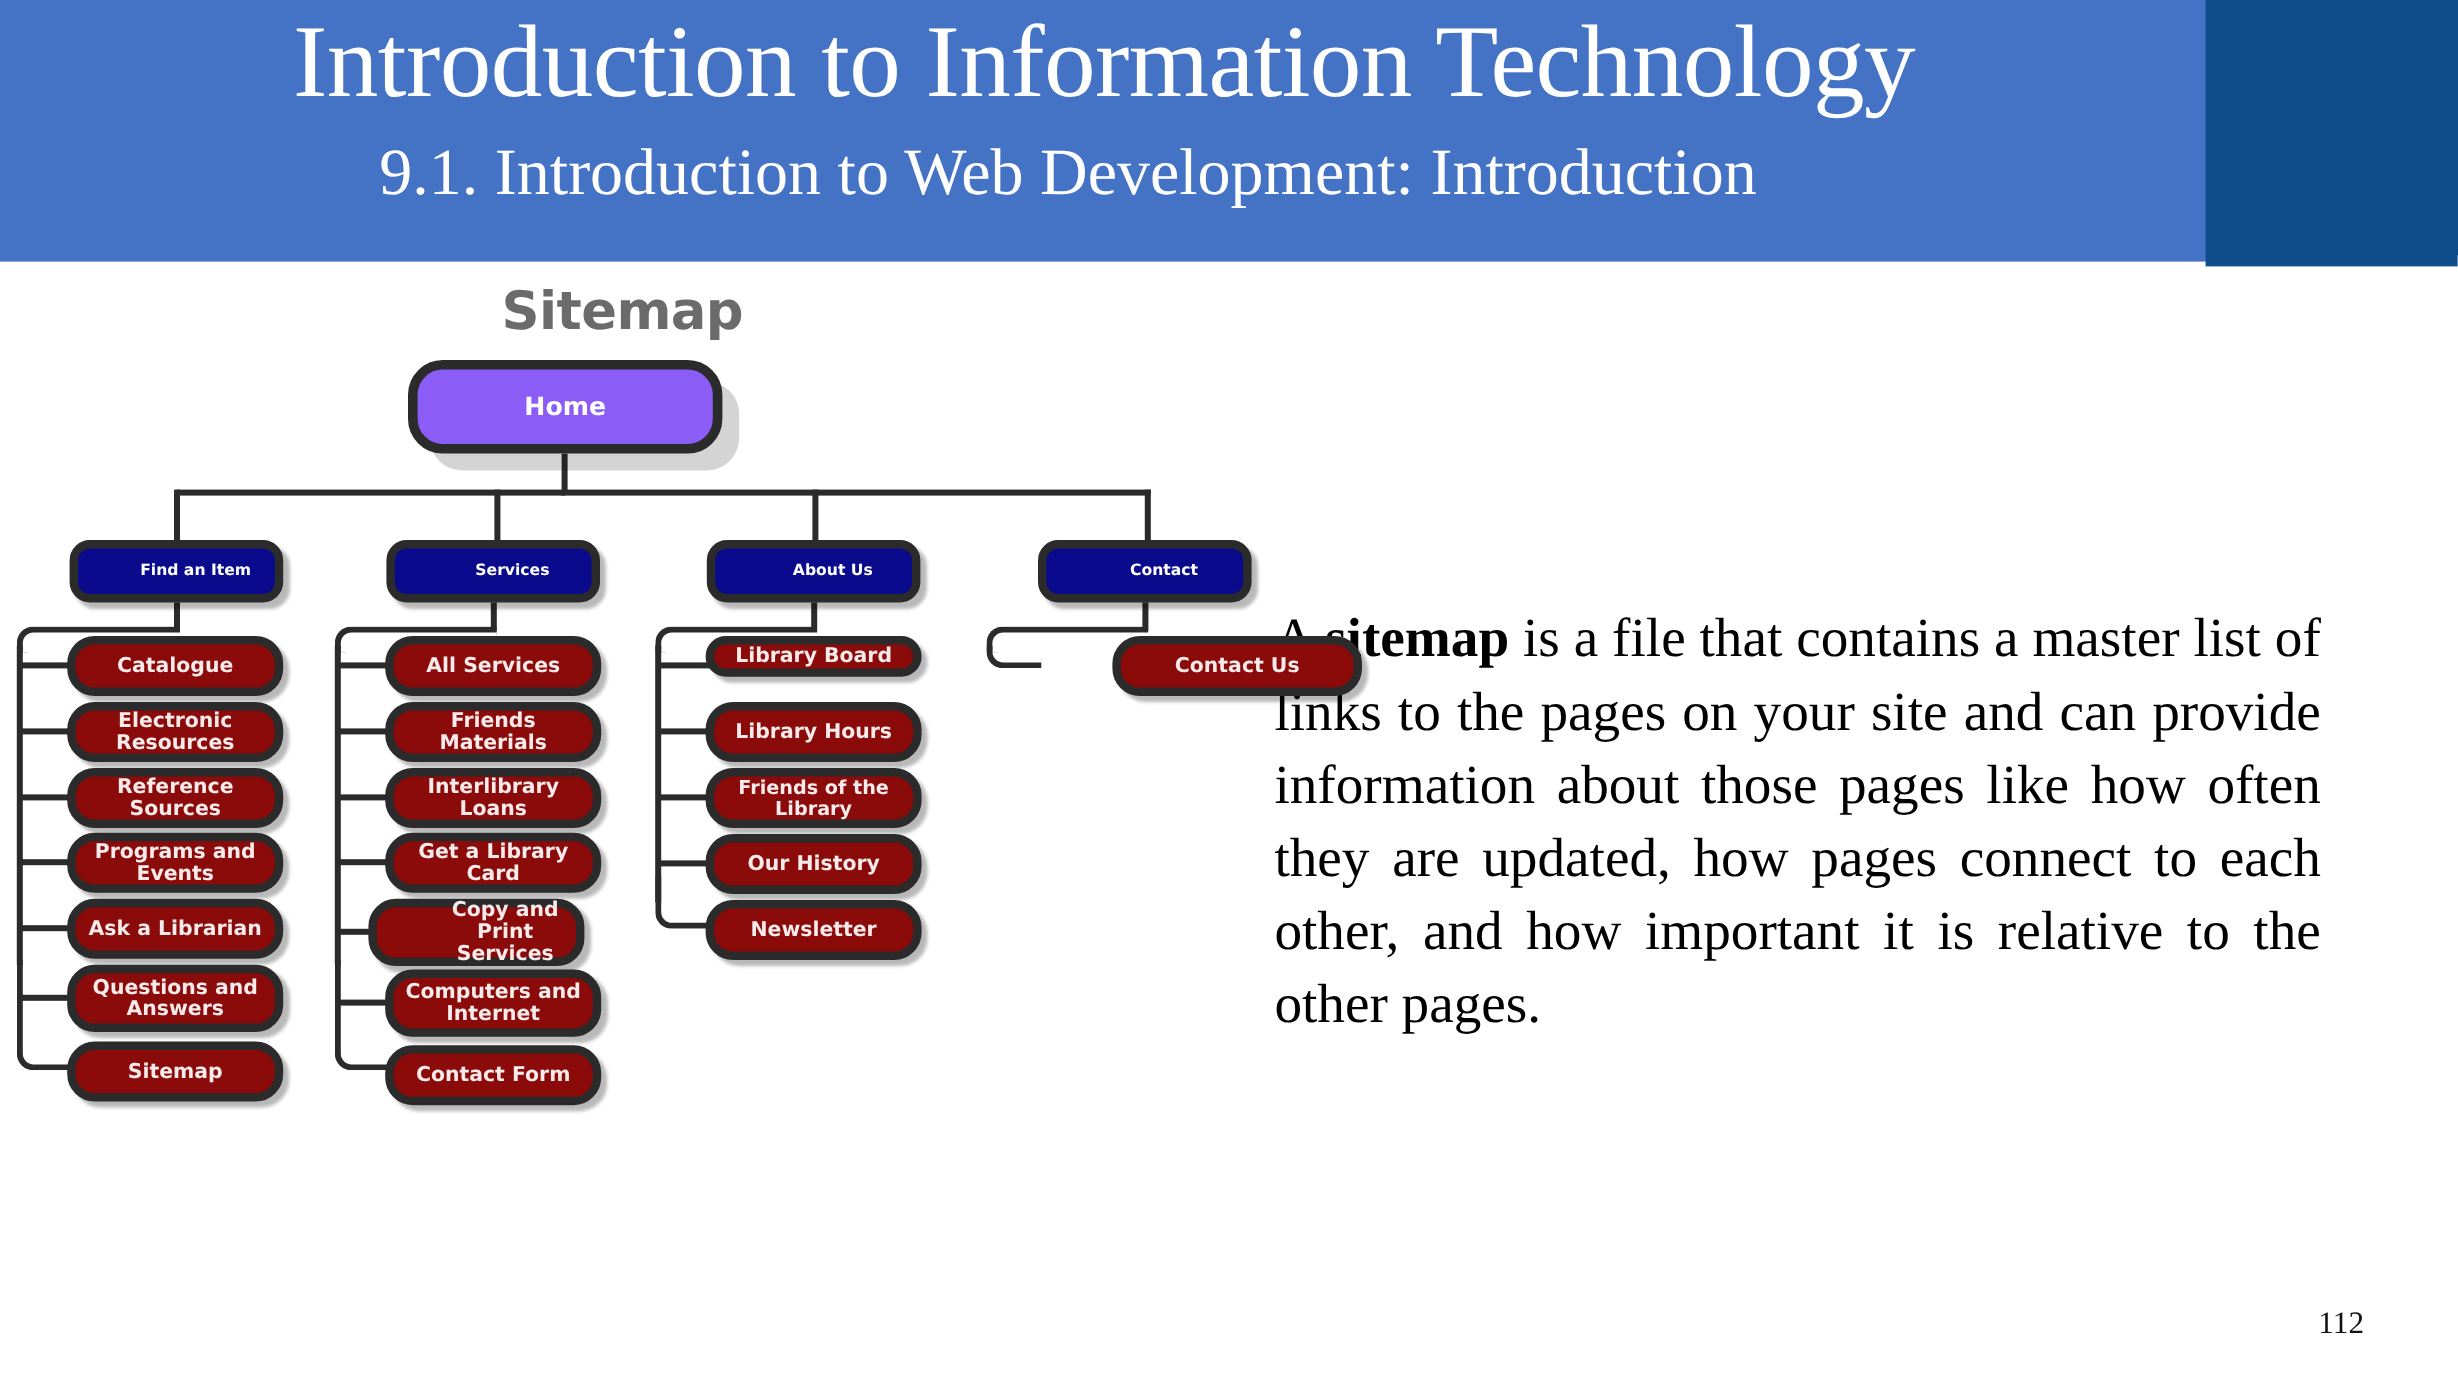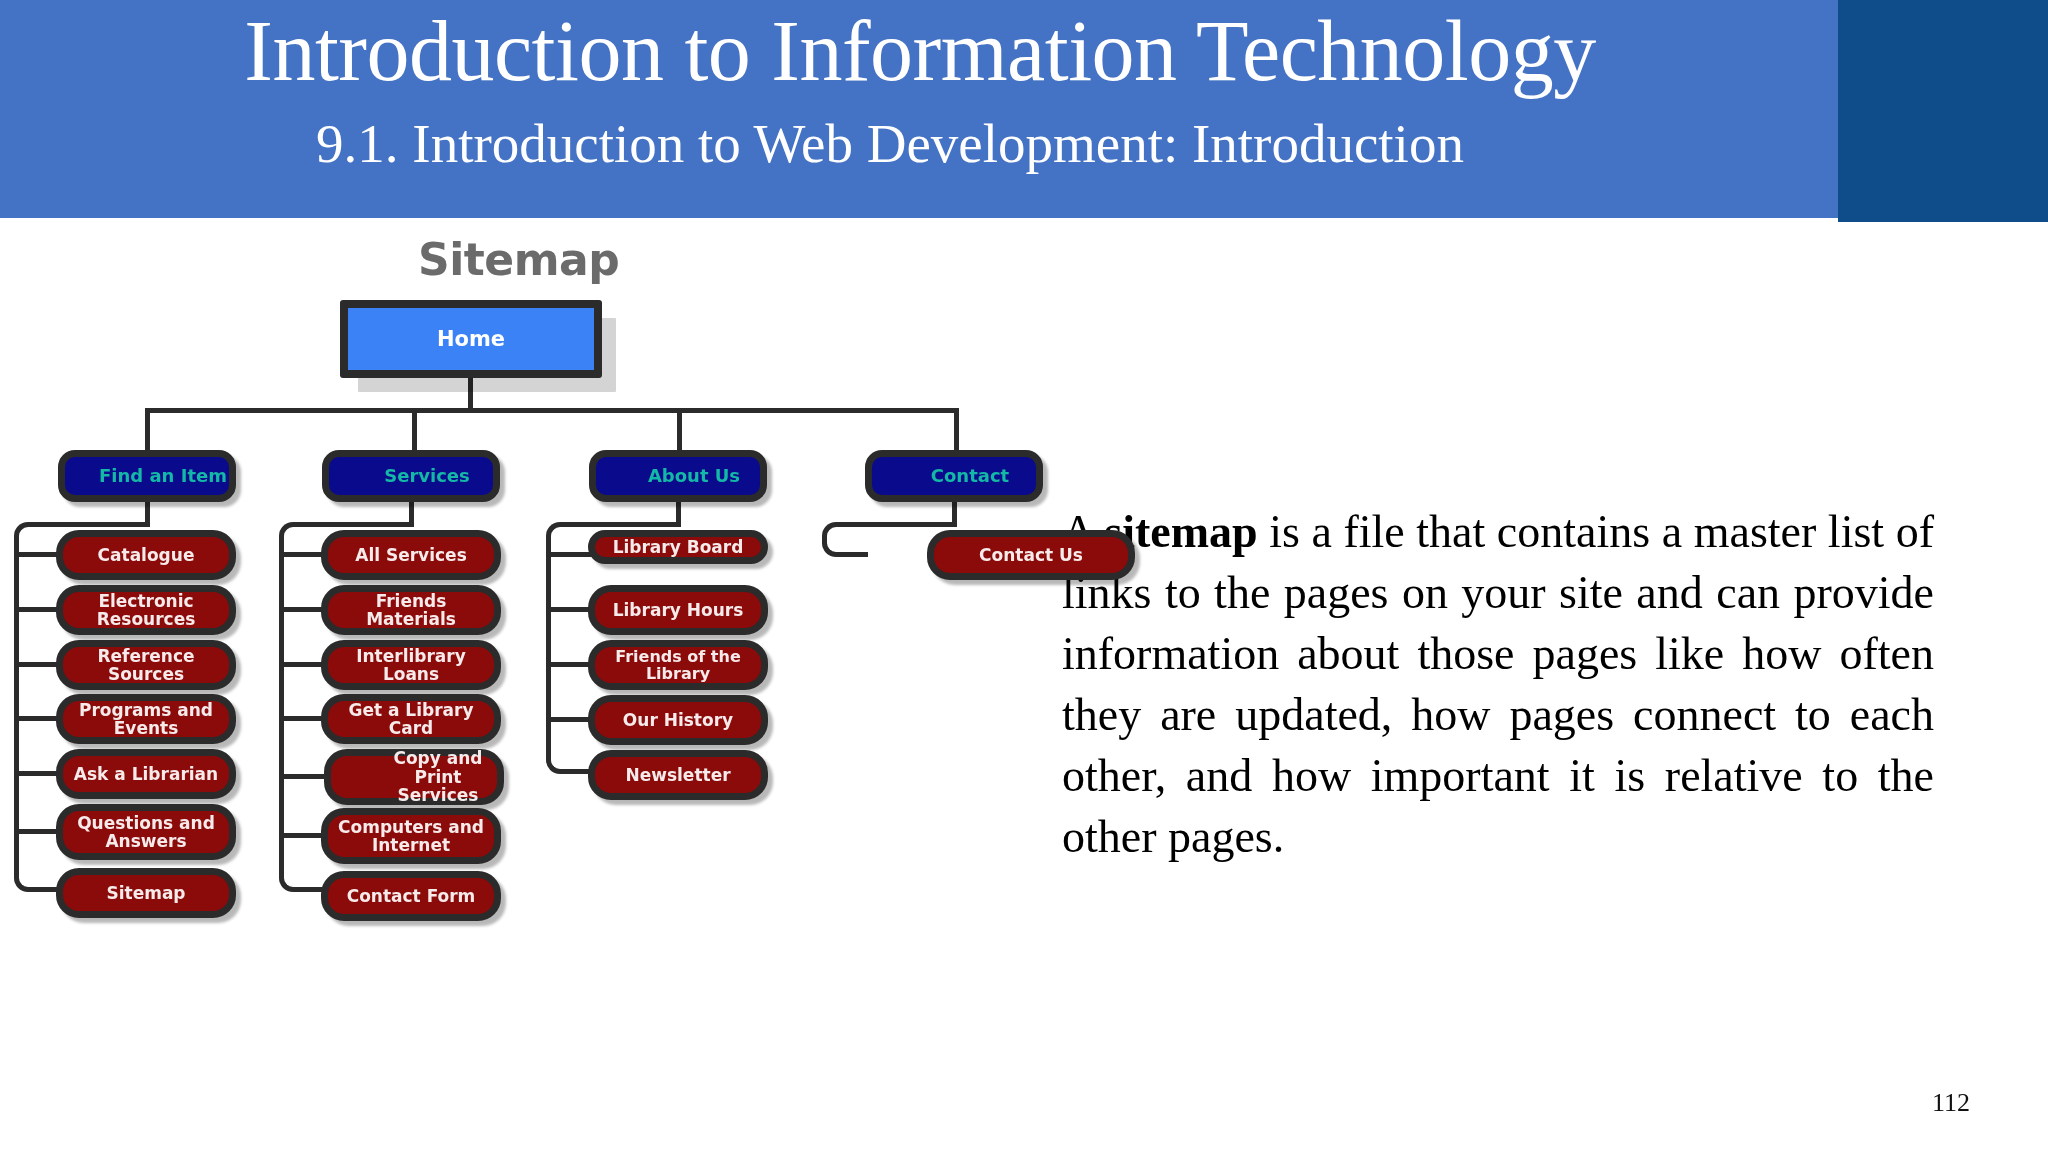--- a/index.html
+++ b/index.html
@@ -82,31 +82,31 @@
     font-family: "DejaVu Sans", sans-serif;
     font-weight: bold;
     display: flex;
     align-items: center;
     justify-content: center;
     text-align: center;
     line-height: 1.08;
     z-index: 3;
   }
   .node.root {
-    background: #3b82f6;
+    background: #8b5cf6;
     color: #ffffff;
     font-size: 21px;
     border-width: 8px;
-    border-radius: 3px;
+    border-radius: 29px;
     box-shadow: 16px 16px 0 -2px rgba(0,0,0,0.17);
   }
   .node.lvl2 {
     background: #0A0A8C;
-    color: #14b8a6;
-    font-size: 18px;
+    color: #ffffff;
+    font-size: 13px;
     box-shadow: 5px 5px 3px rgba(0,0,0,0.28);
     padding-left: 32px;
   }
   .node.lvl3 {
     background: #8B0A0A;
     color: #f7eaea;
     font-size: 17px;
     box-shadow: 5px 5px 3px rgba(0,0,0,0.28);
     border-radius: 23px;
   }
@@ -247,21 +247,21 @@
   <div class="node lvl3" style="left:321px; top:418px; width:180px; height:50px;">
     <span>Interlibrary Loans</span>
   </div>
   <div class="conn h" style="left:283px; top:440px; width:42px; height:5px;"></div>
 
   <div class="node lvl3" style="left:321px; top:472px; width:180px; height:50px;">
     <span>Get a Library Card</span>
   </div>
   <div class="conn h" style="left:283px; top:494px; width:42px; height:5px;"></div>
 
-  <div class="node lvl3" style="left:324px; top:527px; width:180px; height:56px;padding-left:48px;">
+  <div class="node lvl3" style="left:307px; top:527px; width:180px; height:56px;padding-left:48px;">
     <span>Copy and Print Services</span>
   </div>
   <div class="conn h" style="left:283px; top:552px; width:42px; height:5px;"></div>
 
   <div class="node lvl3" style="left:321px; top:586px; width:180px; height:56px;">
     <span>Computers and Internet</span>
   </div>
   <div class="conn h" style="left:283px; top:611px; width:42px; height:5px;"></div>
 
   <div class="node lvl3" style="left:321px; top:628px; width:180px; height:50px;margin-top:21px;">

